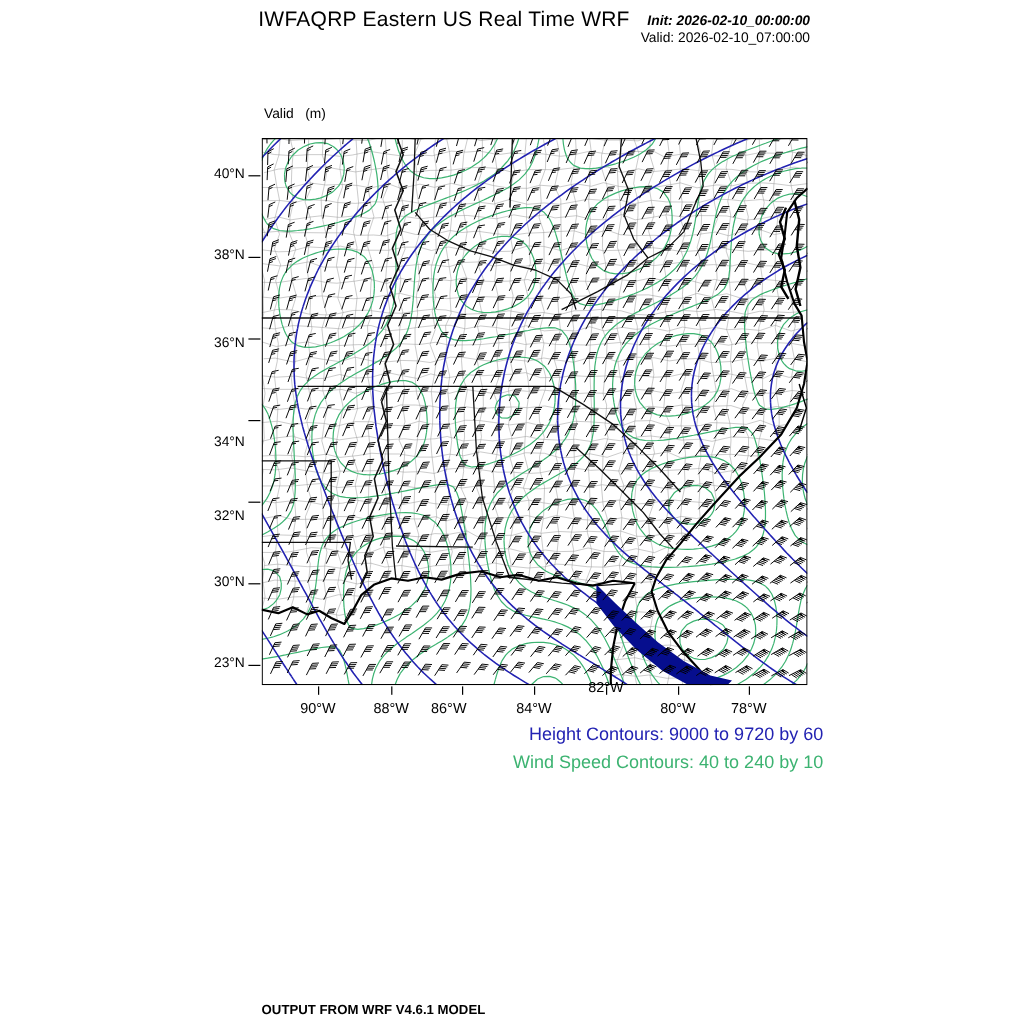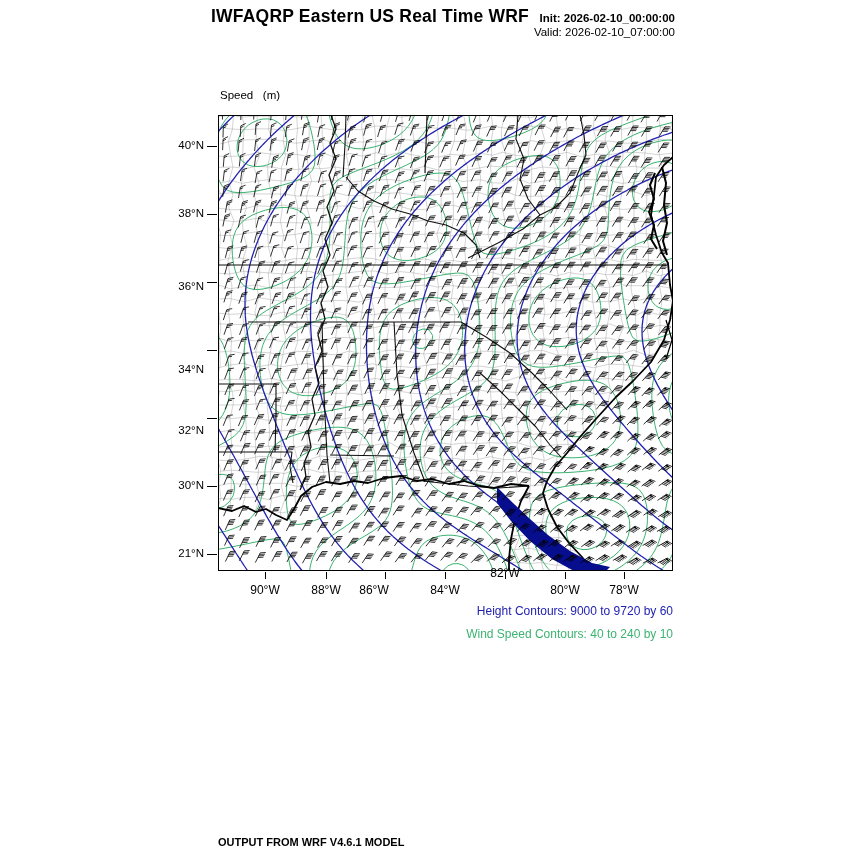--- a/index.html
+++ b/index.html
@@ -1,44 +1,44 @@
 <!DOCTYPE html>
 <html><head>
 <meta charset="utf-8">
 <style>
   html,body{margin:0;padding:0;background:#ffffff;}
   body{width:850px;height:850px;position:relative;overflow:hidden;
        font-family:"Liberation Sans",sans-serif;color:#000;}
   .abs{position:absolute;}
   .title{left:140px;top:6px;width:460px;text-align:center;
-         font-size:17.5px;font-weight:bold;letter-spacing:.2px;}
+         font-size:17.5px;font-weight:normal;letter-spacing:.2px;}
   .initvalid{top:11px;right:175px;text-align:right;font-size:11.5px;line-height:14px;}
-  .initvalid .init{font-weight:bold;}
+  .initvalid .init{font-weight:bold;font-style:italic;}
   .legend{left:220px;top:62px;font-size:11.5px;line-height:13.5px;white-space:pre;}
   .mapwrap{left:218px;top:115px;width:455px;height:456px;}
   .mapwrap svg{display:block;}
   .latlab{width:42px;text-align:right;font-size:11.5px;}
   .lonlab{width:44px;text-align:center;font-size:12px;}
   .tick{background:#000;}
-  .cap{right:177px;text-align:right;font-size:12px;}
+  .cap{right:164px;text-align:right;font-size:15px;}
   .cap-h{top:604px;}
   .cap-w{top:627px;}
   .footer{left:218px;top:809px;font-size:11px;font-weight:bold;line-height:13.5px;white-space:pre;}
 </style>
 </head>
 <body>
 
 <div class="abs title">IWFAQRP Eastern US Real Time WRF</div>
 <div class="abs initvalid">
   <div class="init">Init: 2026-02-10_00:00:00</div>
   <div>Valid: 2026-02-10_07:00:00</div>
 </div>
 
 <div class="abs legend">
-  <div>Speed   (m)</div>
+  <div>Valid   (m)</div>
   <div>Wind Speed   (kts)</div>
   <div>Winds   (kts)</div>
 </div>
 
 <div class="abs mapwrap">
   <svg id="map-svg" width="455" height="456" viewBox="0 0 455 456">
       <defs>
         <clipPath id="landclip">
           <path d="M0,0 L455,0 L455,42 L446,50 L438,62 L436,80 L433,100 L438,120 L444,138 L450,148 L452,170 L455,186 L452,205 L446,225 L433,247 L415,266 L398,282 L377,305 L362,322 L349,338 L337,352 L329,366 L325,378 L330,394 L339,412 L351,428 L364,442 L375,456 L291,456 L291,456 L291,444 L293,424 L297,404 L303,386 L311,371 L311,371 L293,369 L276,373 L262,371 L246,366 L231,369 L214,364 L199,366 L183,361 L166,363 L150,368 L136,366 L122,369 L108,367 L94,372 L83,381 L76,394 L69,405 L58,400 L48,394 L38,397 L26,391 L14,396 L0,393 L0,0 Z"></path>
         </clipPath>
@@ -111,21 +111,21 @@
     <div class="abs latlab" style="left: 162px; top: 207px;">38°N</div>
     <div class="abs tick" style="left: 207px; top: 214px; width: 10px; height: 1px;"></div>
     <div class="abs latlab" style="left: 162px; top: 280px;">36°N</div>
     <div class="abs tick" style="left: 207px; top: 282px; width: 10px; height: 1px;"></div>
     <div class="abs latlab" style="left: 162px; top: 343px; margin-top: 20px;">34°N</div>
     <div class="abs tick" style="left: 207px; top: 350px; width: 10px; height: 1px;"></div>
     <div class="abs latlab" style="left: 162px; top: 424px;">32°N</div>
     <div class="abs tick" style="left: 207px; top: 418px; width: 10px; height: 1px;"></div>
     <div class="abs latlab" style="left: 162px; top: 479px;">30°N</div>
     <div class="abs tick" style="left: 207px; top: 486px; width: 10px; height: 1px;"></div>
-    <div class="abs latlab" style="left: 162px; top: 547px;">21°N</div>
+    <div class="abs latlab" style="left: 162px; top: 547px;">23°N</div>
     <div class="abs tick" style="left: 207px; top: 554px; width: 10px; height: 1px;"></div>
     <div class="abs lonlab" style="left: 243px; top: 583px;">90°W</div>
     <div class="abs tick" style="left: 265px; top: 572px; width: 1px; height: 7px;"></div>
     <div class="abs lonlab" style="left: 304px; top: 583px;">88°W</div>
     <div class="abs tick" style="left: 326px; top: 572px; width: 1px; height: 7px;"></div>
     <div class="abs lonlab" style="left: 352px; top: 583px;">86°W</div>
     <div class="abs tick" style="left: 385px; top: 572px; width: 1px; height: 7px;"></div>
     <div class="abs lonlab" style="left: 423px; top: 583px;">84°W</div>
     <div class="abs tick" style="left: 445px; top: 572px; width: 1px; height: 7px;"></div>
     <div class="abs lonlab" style="left: 483px; top: 566px;">82°W</div>

